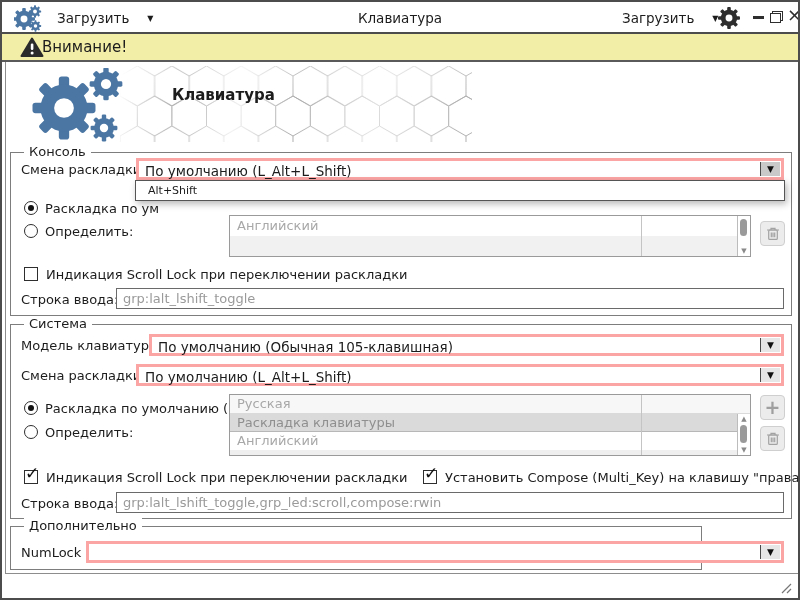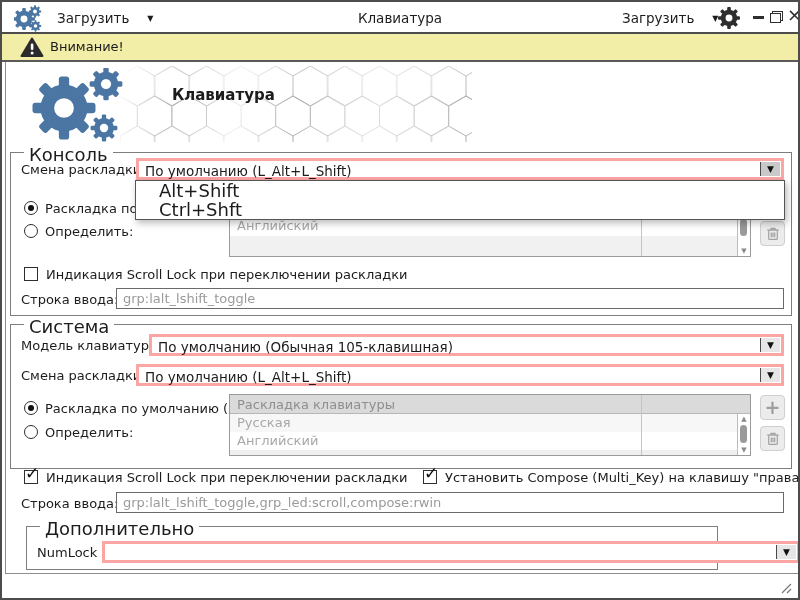--- a/index.html
+++ b/index.html
@@ -20,52 +20,52 @@
     font-size: 13.5px; }
   .winctl { position: absolute; color: #2e2e2e; }
   .mini-bar { width: 11px; height: 3px; background: #2e2e2e; }
   .restore { position: relative; width: 13px; height: 12px; }
   .restore::before { content: ""; position: absolute; right: 0; top: 0; width: 9px; height: 8px; border: 1.5px solid #2e2e2e; }
   .restore::after  { content: ""; position: absolute; left: 0; bottom: 0; width: 9px; height: 8px; border: 1.5px solid #2e2e2e; background: #fff; }
 
   
   .banner { position: absolute; left: 0; top: 32px; right: 0; height: 28px;
     background: #f2eda7; border-bottom: 2px solid #5a5a5a; }
-  .banner .txt { position: absolute; left: 48px; top: 0; line-height: 26px; font-size: 13px; }
+  .banner .txt { position: absolute; left: 40px; top: 0; line-height: 26px; font-size: 15px; }
 
   
   .panel { position: absolute; left: 3px; top: 60px; width: 794px; height: 512px;
     border-left: 1px solid #8d8d8d; border-right: 1px solid #8d8d8d; border-bottom: 1px solid #8d8d8d; }
 
   
   .hdr-title { position: absolute; left: 170px; top: 84px; font-size: 15px; font-weight: bold; }
   .hdr-sub   { position: absolute; left: 170px; top: 109px; font-size: 13px; }
   .hexwrap { position: absolute; left: 118px; top: 64px; width: 352px; height: 76px; overflow: hidden; }
   .hexfade { position: absolute; left: 118px; top: 64px; width: 352px; height: 76px;
     background:
       linear-gradient(100deg, rgba(255,255,255,1) 1%, rgba(255,255,255,0) 16%, rgba(255,255,255,.8) 34%, rgba(255,255,255,0) 50%, rgba(255,255,255,.65) 72%, rgba(255,255,255,.05) 95%),
       linear-gradient(to bottom, rgba(255,255,255,.25), rgba(255,255,255,0) 55%); }
 
   
   .group { position: absolute; border: 1px solid #7d7d7d; background: transparent; }
-  .legend { position: absolute; top: -9px; left: 13px; background: #fff; padding: 0 5px; font-size: 18px; }
+  .legend { position: absolute; top: -9px; left: 13px; background: #fff; padding: 0 5px; font-size: 13px; }
   .lbl { position: absolute; font-size: 13px; white-space: nowrap; }
 
   
   .combo { position: absolute; height: 22px; border: 3px solid #fca5a5; background: #fff; }
   .combo .val { position: absolute; left: 6px; top: 2px; right: 26px; font-size: 13.5px;
     white-space: nowrap; overflow: hidden; }
   .combo .arrow { position: absolute; top: 1px; right: 1px; bottom: 1px; width: 20px;
     background: #e6e6e6; border-left: 1px solid #4a4a4a; display: flex;
     align-items: center; justify-content: center; font-size: 9px; color: #111; }
   .combo .arrow.pressed { background: #c9c9c9; }
 
   .popup { position: absolute; background: #fff; border: 1px solid #555; z-index: 40;
     box-shadow: 2px 3px 7px rgba(0,0,0,.28); }
-  .popup .item { height: 19px; line-height: 19px; padding-left: 23px; font-size: 18px; }
+  .popup .item { height: 19px; line-height: 19px; padding-left: 12px; font-size: 11px; }
 
   
   .radio { position: absolute; width: 14px; height: 14px; border: 1.5px solid #2e2e2e;
     border-radius: 50%; background: #fff; }
   .radio.sel::after { content: ""; position: absolute; left: 50%; top: 50%;
     transform: translate(-50%,-50%); width: 6px; height: 6px; border-radius: 50%; background: #111; }
   .cb { position: absolute; width: 14px; height: 14px; border: 1.5px solid #2e2e2e; background: #fff; }
   .cb.on::after { content: "✓"; position: absolute; left: 0px; top: -8px;
     font-size: 17px; font-weight: bold; color: #111; }
 
@@ -211,51 +211,50 @@
 
     <span class="cb" style="left:13px;top:114px;"></span>
     <span class="lbl" style="left:35px;top:114px;">Индикация Scroll Lock при переключении раскладки</span>
 
     <span class="lbl" style="left:10px;top:139px;">Строка ввода:</span>
     <input class="tin" style="left: 105px; top: 135px; width: 668px;" value="grp:lalt_lshift_toggle">
   </div>
 
   <div class="popup" style="left:133px;top:178px;width:650px;">
     <div class="item">Alt+Shift</div>
-    <div class="item">Ctrl+Shft</div>
-  </div>
-
-  <div class="group" style="left:8px;top:322px;width:782px;height:145px;">
+  </div>
+
+  <div class="group" style="left:8px;top:322px;width:782px;height:195px;">
     <span class="legend">Система</span>
 
     <span class="lbl" style="left:10px;top:13px;">Модель клавиатуры:</span>
     <div class="combo" style="left:138px;top:9px;width:635px;">
       <span class="val">По умолчанию (Обычная 105-клавишная)</span>
       <span class="arrow">▼</span>
     </div>
 
     <span class="lbl" style="left:10px;top:43px;">Смена раскладки:</span>
     <div class="combo" style="left:125px;top:39px;width:648px;">
       <span class="val">По умолчанию (L_Alt+L_Shift)</span>
       <span class="arrow">▼</span>
     </div>
 
     <span class="radio sel" style="left:13px;top:76px;"></span>
     <span class="lbl" style="left:34px;top:76px;">Раскладка по умолчанию (ru)</span>
     <span class="radio" style="left:13px;top:100px;"></span>
     <span class="lbl" style="left:34px;top:100px;">Определить:</span>
 
     <div class="tbl" style="left:218px;top:69px;width:522px;height:62px;">
+      <div class="trow" style="height:18px;line-height:18px;background:#f7f7f7;">
+        <span class="c1">Русская</span>
+        <span class="c2">ru</span>
+      </div>
       <div class="trow thdr" style="height:19px;line-height:19px;">
         <span class="c1">Раскладка клавиатуры</span>
         <span class="c2">Обозначение</span>
-      </div>
-      <div class="trow" style="height:18px;line-height:18px;background:#f7f7f7;">
-        <span class="c1">Русская</span>
-        <span class="c2">ru</span>
       </div>
       <div class="trow" style="height:18px;line-height:18px;background:#ffffff;">
         <span class="c1">Английский</span>
         <span class="c2">en</span>
       </div>
       <div class="trow" style="height:5px;background:#efefef;"></div>
       <div class="vdiv"></div>
       <div class="sb" style="top:19px;">
         <div class="ar" style="top:1px;">▲</div>
         <div class="th" style="top:11px;height:18px;"></div>
@@ -276,21 +275,21 @@
 
     <span class="cb on" style="left:13px;top:145px;"></span>
     <span class="lbl" style="left:35px;top:145px;">Индикация Scroll Lock при переключении раскладки</span>
     <span class="cb on" style="left:412px;top:145px;"></span>
     <span class="lbl" style="left:434px;top:145px;">Установить Compose (Multi_Key) на клавишу "правая Win"</span>
 
     <span class="lbl" style="left:10px;top:171px;">Строка ввода:</span>
     <input class="tin" style="left: 105px; top: 167px; width: 668px;" value="grp:lalt_lshift_toggle,grp_led:scroll,compose:rwin">
   </div>
 
-  <div class="group" style="left:24px;top:524px;width:692px;height:44px;">
+  <div class="group" style="left:8px;top:524px;width:692px;height:44px;">
     <span class="legend">Дополнительно</span>
     <span class="lbl" style="left:10px;top:18px;">NumLock</span>
     <div class="combo" style="left:75px;top:14px;width:698px;">
       <span class="arrow">▼</span>
     </div>
   </div>
 
   <div class="abs" style="left:0;top:572px;right:0;bottom:0;background:#fff;">
     <svg class="abs" style="right:6px;bottom:4px;" width="11" height="11">
       <path d="M10 1 L1 10 M10 6 L6 10" stroke="#777" stroke-width="1.2" fill="none"></path>

